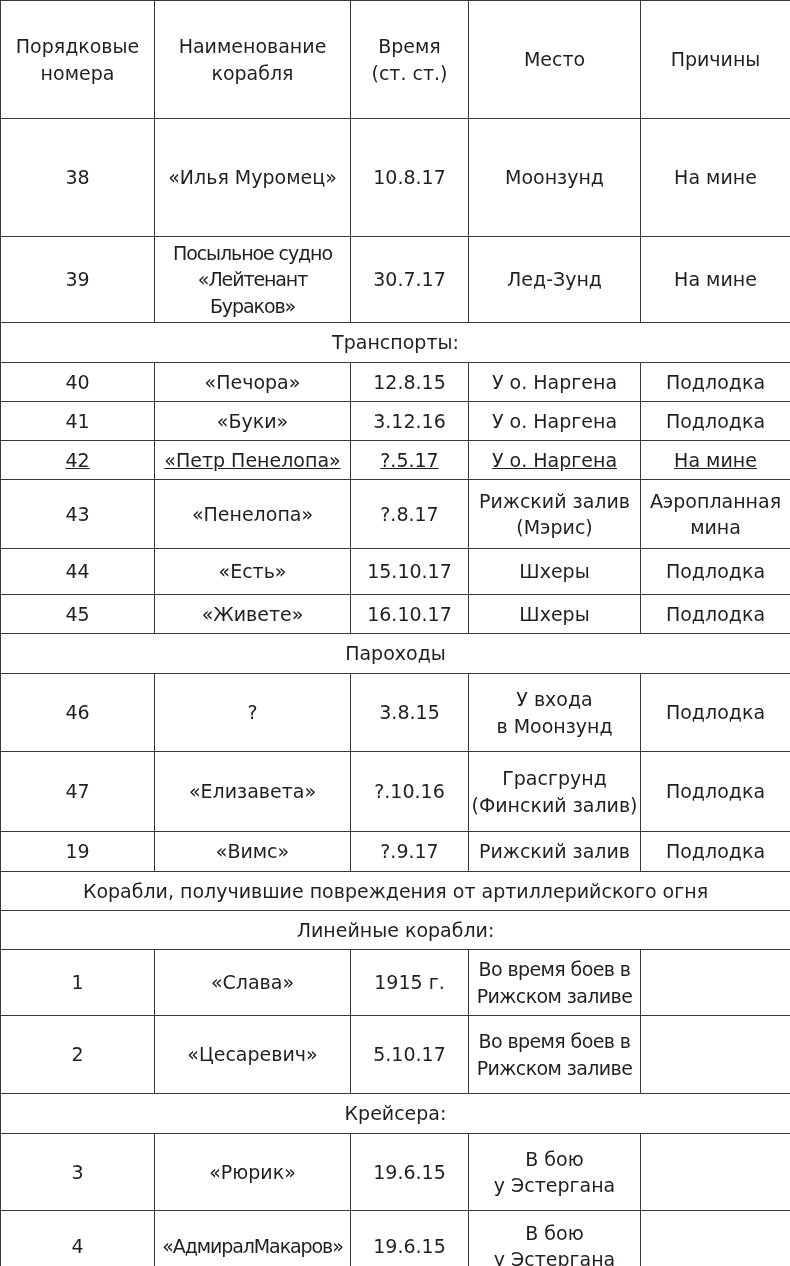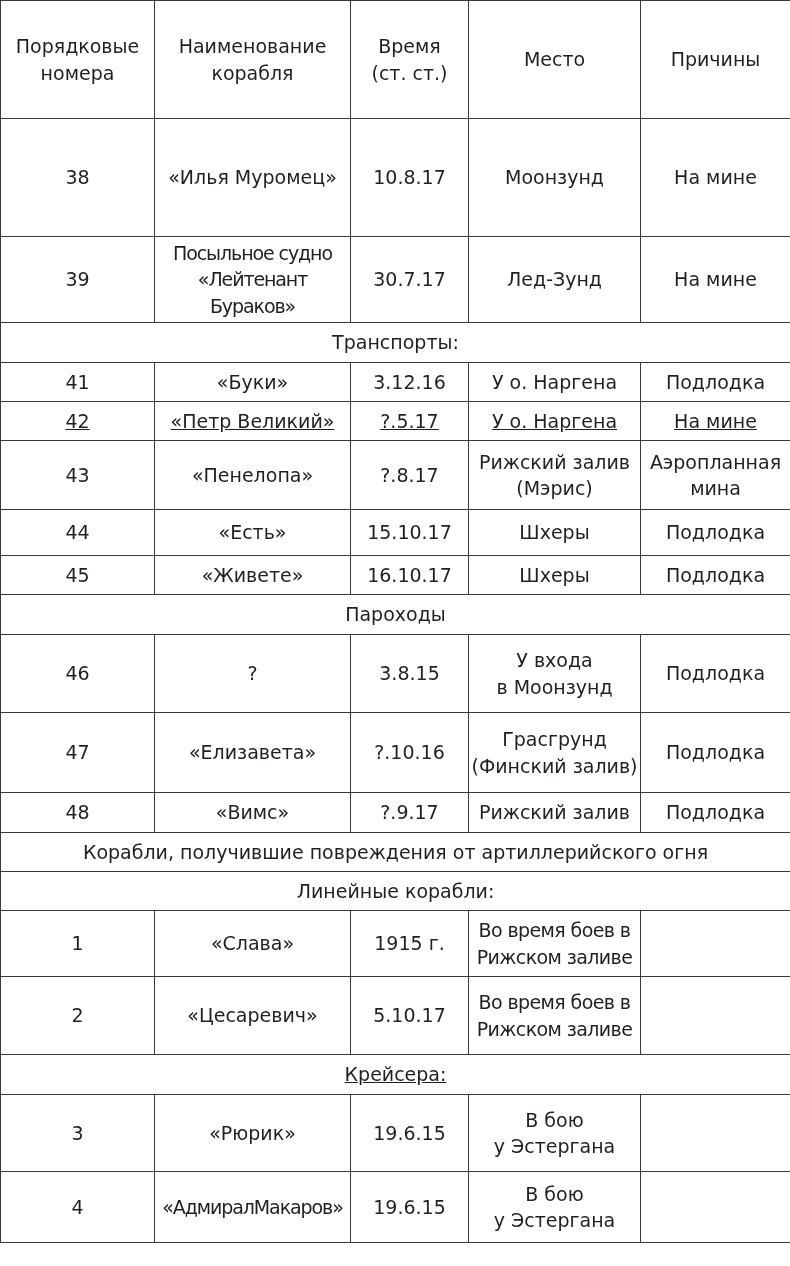--- a/index.html
+++ b/index.html
@@ -63,29 +63,36 @@
 «Лейтенант
 Бураков»</td>
         <td class="wrap">30.7.17</td>
         <td class="wrap">Лед-Зунд</td>
         <td class="wrap">На мине</td>
       </tr>
       <tr style="height: 40px;">
         <td colspan="5">Транспорты:</td>
       </tr>
       <tr style="height: 39px;">
+        <td class="wrap">40</td>
+        <td class="wrap">«Печора»</td>
+        <td class="wrap">12.8.15</td>
+        <td class="wrap">У о. Наргена</td>
+        <td class="wrap">Подлодка</td>
+      </tr>
+      <tr style="height: 39px;">
         <td class="wrap">41</td>
         <td class="wrap">«Буки»</td>
         <td class="wrap">3.12.16</td>
         <td class="wrap">У о. Наргена</td>
         <td class="wrap">Подлодка</td>
       </tr>
       <tr style="height: 39px; text-decoration: underline;">
         <td class="wrap">42</td>
-        <td class="wrap">«Петр Великий»</td>
+        <td class="wrap">«Петр Пенелопа»</td>
         <td class="wrap">?.5.17</td>
         <td class="wrap">У о. Наргена</td>
         <td class="wrap">На мине</td>
       </tr>
       <tr style="height: 69px; padding-left: 20px;">
         <td class="wrap">43</td>
         <td class="wrap">«Пенелопа»</td>
         <td class="wrap">?.8.17</td>
         <td class="wrap">Рижский залив
 (Мэрис)</td>
@@ -119,21 +126,21 @@
       </tr>
       <tr style="height: 80px;">
         <td class="wrap">47</td>
         <td class="wrap">«Елизавета»</td>
         <td class="wrap">?.10.16</td>
         <td class="wrap">Грасгрунд
 (Финский залив)</td>
         <td class="wrap">Подлодка</td>
       </tr>
       <tr style="height: 40px;">
-        <td class="wrap">48</td>
+        <td class="wrap">19</td>
         <td class="wrap">«Вимс»</td>
         <td class="wrap">?.9.17</td>
         <td class="wrap">Рижский залив</td>
         <td class="wrap">Подлодка</td>
       </tr>
       <tr style="height: 39px;">
         <td colspan="5">Корабли, получившие повреждения от артиллерийского огня</td>
       </tr>
       <tr style="height: 39px;">
         <td colspan="5">Линейные корабли:</td>
@@ -147,21 +154,21 @@
         <td class="wrap"></td>
       </tr>
       <tr style="height: 78px;">
         <td class="wrap">2</td>
         <td class="wrap">«Цесаревич»</td>
         <td class="wrap">5.10.17</td>
         <td class="wrap cond">Во время боев в
 Рижском заливе</td>
         <td class="wrap"></td>
       </tr>
-      <tr style="height: 40px; text-decoration: underline;">
+      <tr style="height: 40px;">
         <td colspan="5">Крейсера:</td>
       </tr>
       <tr style="height: 77px;">
         <td class="wrap">3</td>
         <td class="wrap">«Рюрик»</td>
         <td class="wrap">19.6.15</td>
         <td class="wrap">В бою
 у Эстергана</td>
         <td class="wrap"></td>
       </tr>

